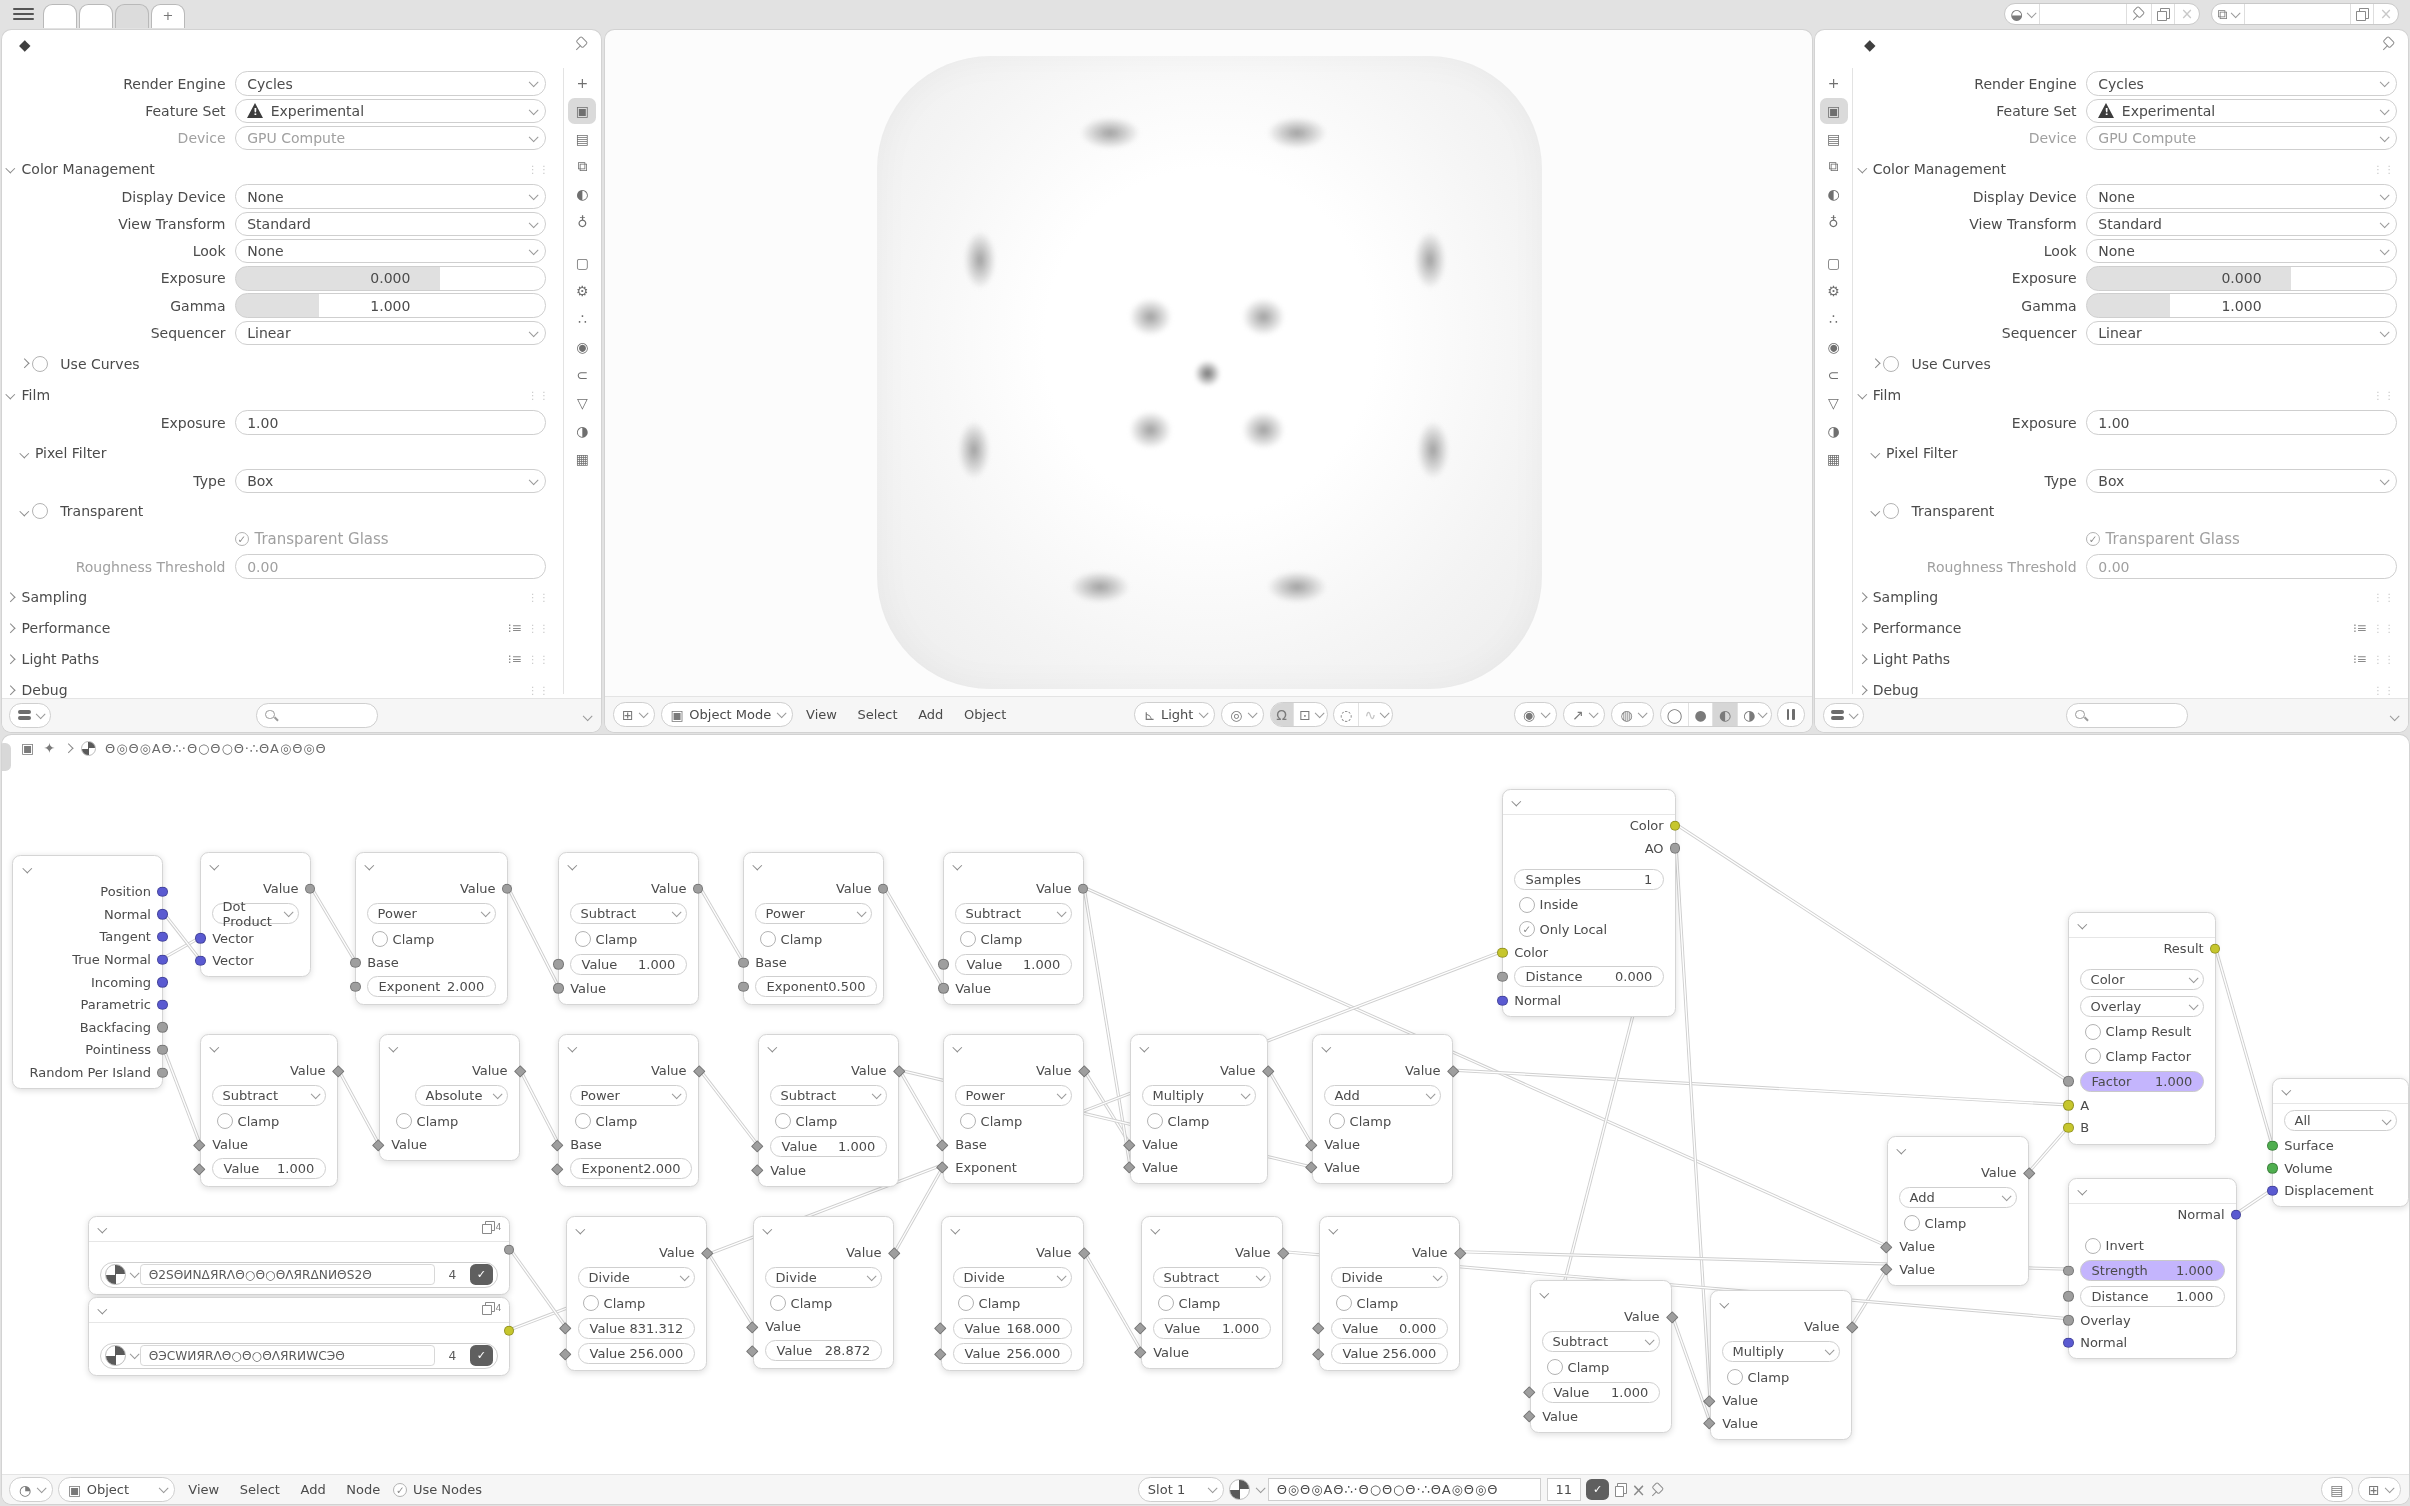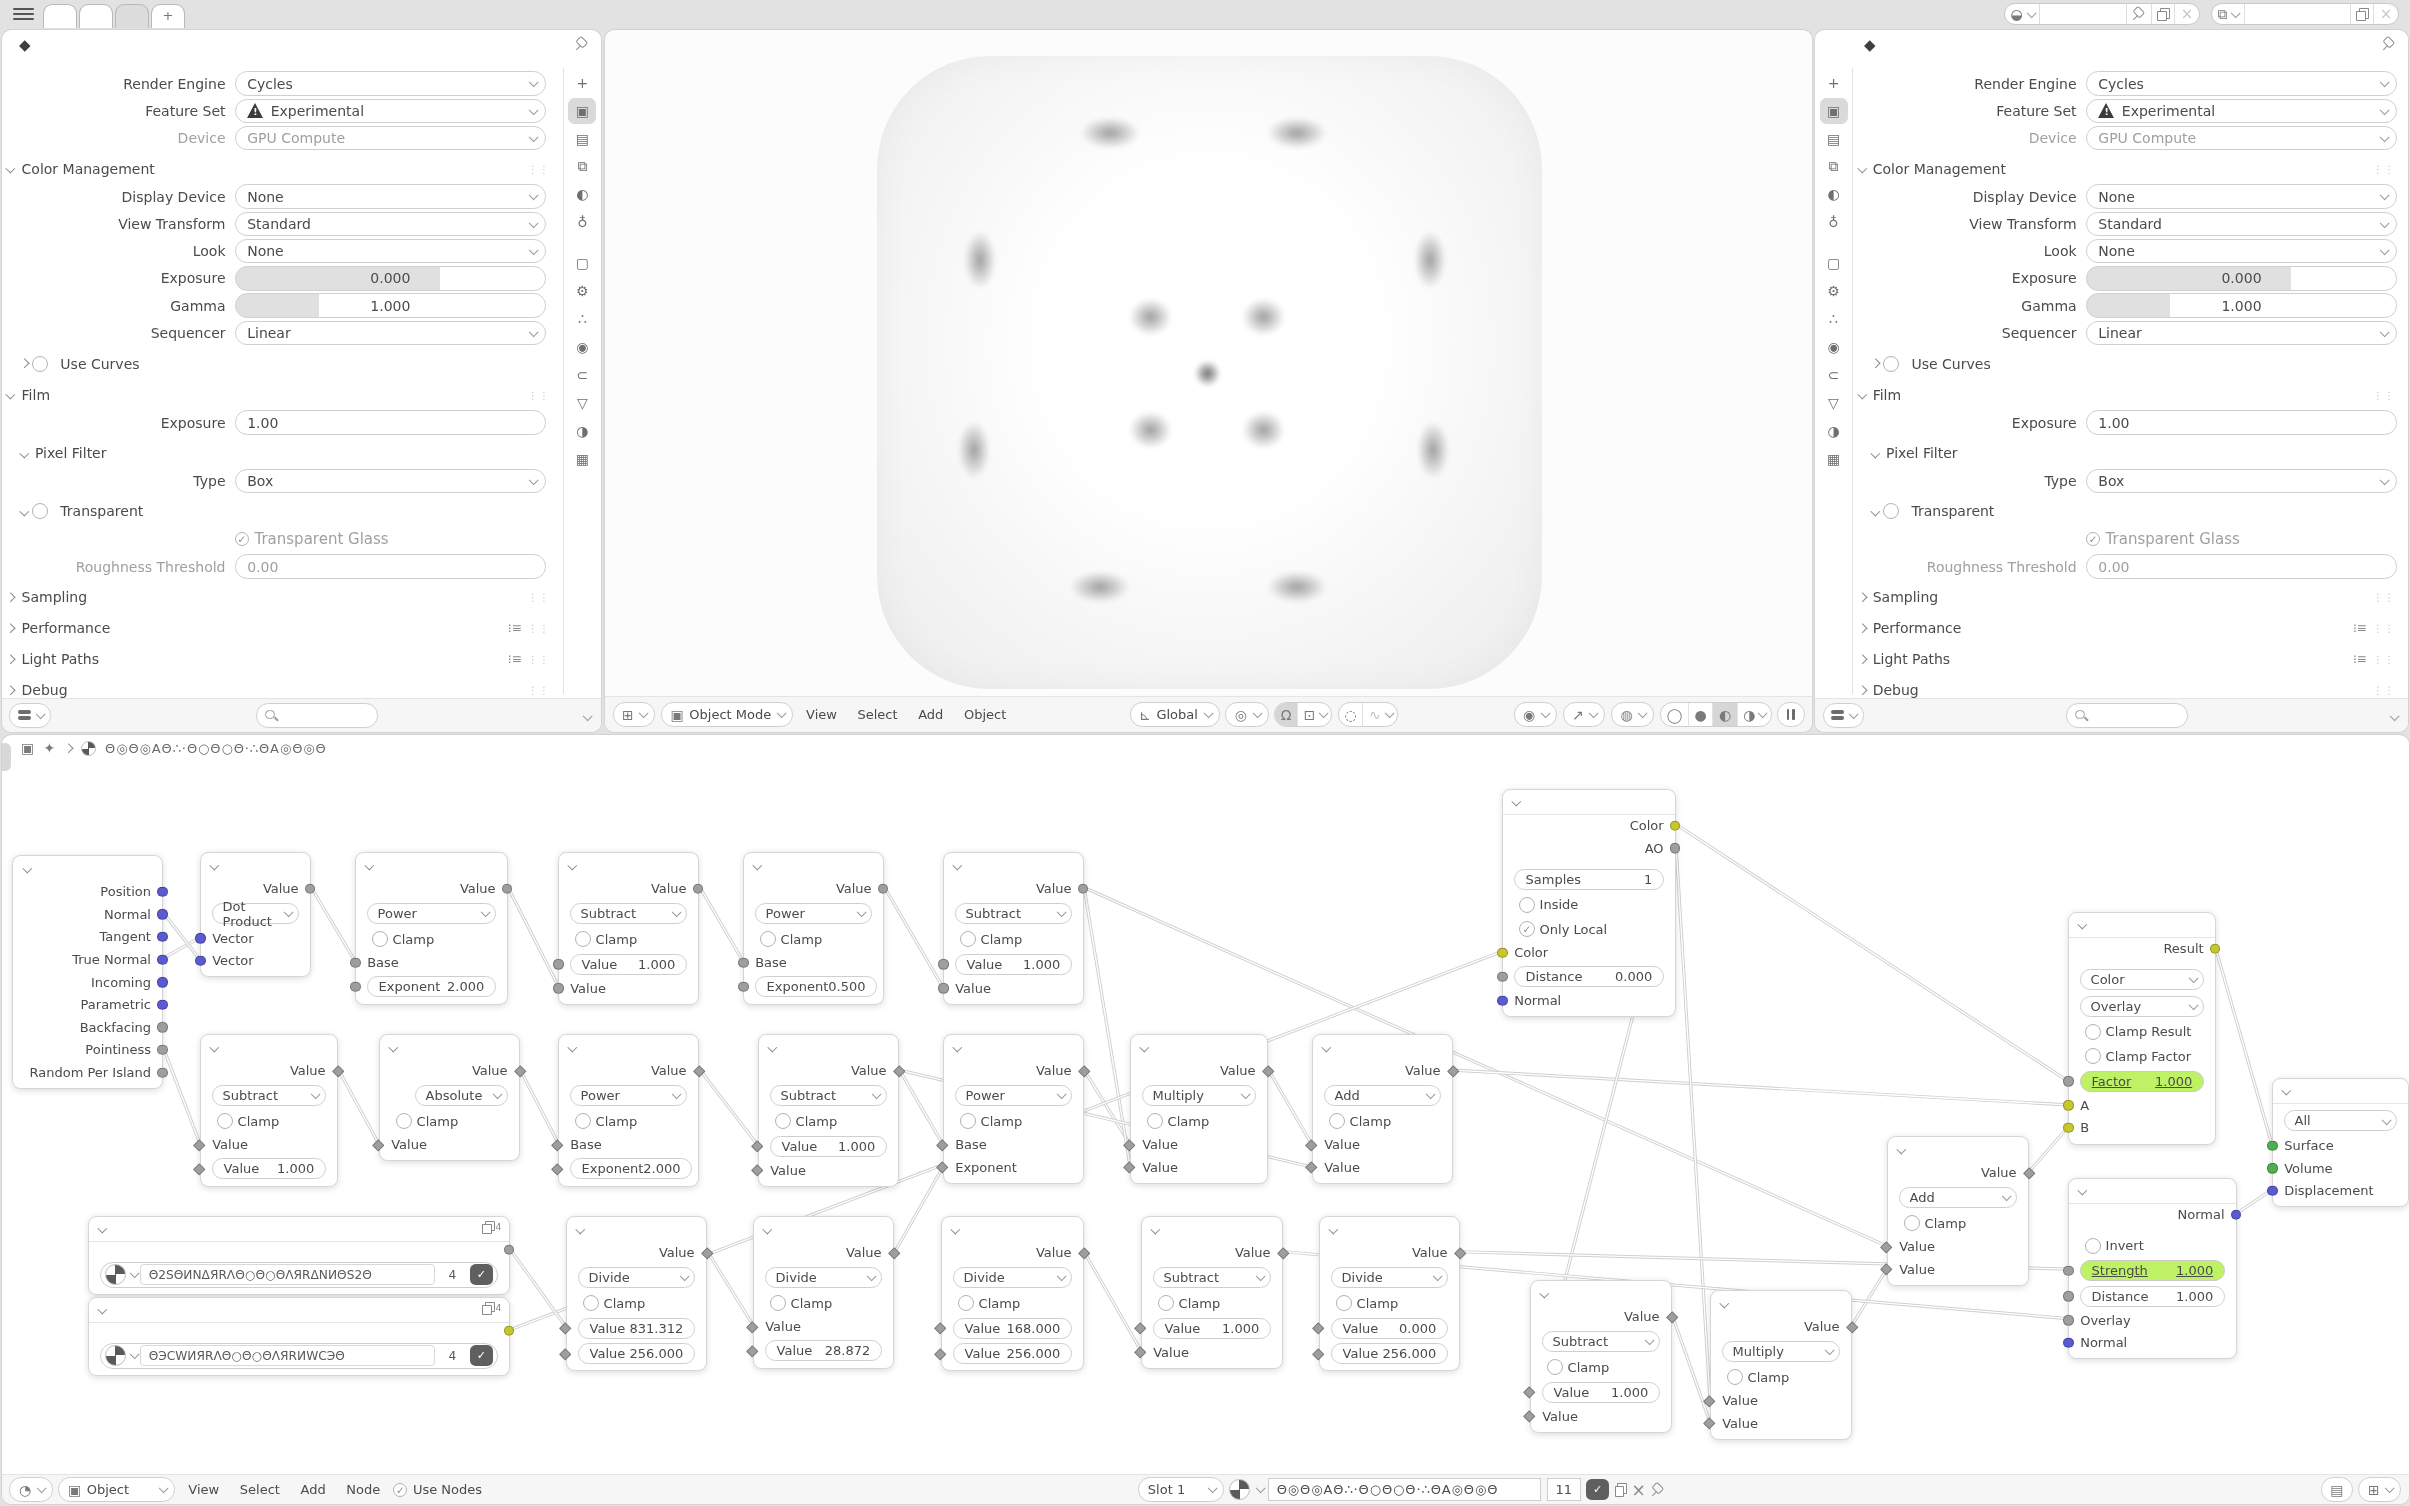--- a/index.html
+++ b/index.html
@@ -93,21 +93,21 @@
   .nhdr .badge { position:absolute; right:7.5px; top:3.8px; font-size:9.4px; color:#8a8a8a; display:flex; align-items:center; gap:1.9px; }
   .nrow { position:relative; display:flex; align-items:center; padding:0 11.3px; }
   .nrow .rlabel { white-space:nowrap; }
   .nrow.r-out { justify-content:flex-end; }
   .sock { position:absolute; top:50%; width:10.4px; height:10.4px; border-radius:50%; border:0.9px solid rgba(0,0,0,0.25); transform:translateY(-50%); z-index:3; }
   .sock.left { left:-5.6px; } .sock.right { right:-5.6px; }
   .sock.diamond { border-radius:0.9px; width:8.5px; height:8.5px; transform:translateY(-50%) rotate(45deg); }
   .nsel { flex:1; height:21px; border:0.9px solid #cfcfcf; border-radius:10.4px; display:flex; align-items:center; padding:0 9.4px; position:relative; background:#fff; }
   .nsel .caret { position:absolute; right:7.5px; }
   .nfld { flex:1; height:21px; border:0.9px solid #cfcfcf; border-radius:10.4px; display:flex; align-items:center; justify-content:space-between; padding:0 10.4px; background:#fff; }
-  .nfld.gray { background:#bef264; border-color:#c9c9c9;text-decoration:underline; }
+  .nfld.gray { background:#c4b5fd; border-color:#c9c9c9; }
   .nchk { display:flex; align-items:center; }
   .nchk .ccheck { width:14px; height:14px; margin:0 5.6px 0 0; }
   .sphere-ic { width:21px; height:21px; border-radius:50%; background:conic-gradient(#5a5a5a 0 90deg, #fff 90deg 180deg, #5a5a5a 180deg 270deg, #fff 270deg 360deg); border:0.9px solid #bbb; flex:none; }
   .shield { width:22.6px; height:21px; background:#5f5f5f; border-radius:5.6px; color:#fff; font-size:11.3px; display:flex; align-items:center; justify-content:center; flex:none; }
   .namegrp { flex:1; height:26px; border:0.9px solid #cfcfcf; border-radius:13px; display:flex; align-items:center; gap:3.8px; padding:0 3.8px; background:#fff; }
   .namegrp .ntext { flex:1; height:21px; border:0.9px solid #d8d8d8; border-radius:3.8px; display:flex; align-items:center; padding:0 7.5px; font-size:12.2px; color:#5a5a5a; overflow:hidden; white-space:nowrap; }
   .copy-ic { position:relative; width:11.3px; height:12.2px; display:inline-block; }
   .copy-ic:before { content:""; position:absolute; left:2.8px; top:0; width:7.5px; height:8.5px; border:1.3px solid #8a8a8a; border-radius:0.9px; background:#fff; }
   .copy-ic:after { content:""; position:absolute; left:0; top:2.8px; width:7.5px; height:8.5px; border:1.3px solid #8a8a8a; border-radius:0.9px; background:#fff; }
   .pausebars { display:inline-flex; gap:2.8px; }
@@ -374,21 +374,21 @@
         <span>Object Mode</span>
         <span class="caret"></span>
       </div>
     <span class="vh-menu">View</span>
     <span class="vh-menu">Select</span>
     <span class="vh-menu">Add</span>
     <span class="vh-menu">Object</span>
     <span class="sp"></span>
     <div class="vh-pill">
         <span class="icon">⊾</span>
-        <span>Global</span>
+        <span>Light</span>
         <span class="caret"></span>
       </div>
     <div class="vh-pill">
         <span class="icon">◎</span>
         <span class="caret"></span>
       </div>
     <div class="vh-group">
       <div class="cell on">
           <span class="icon">Ω</span>
         </div>

